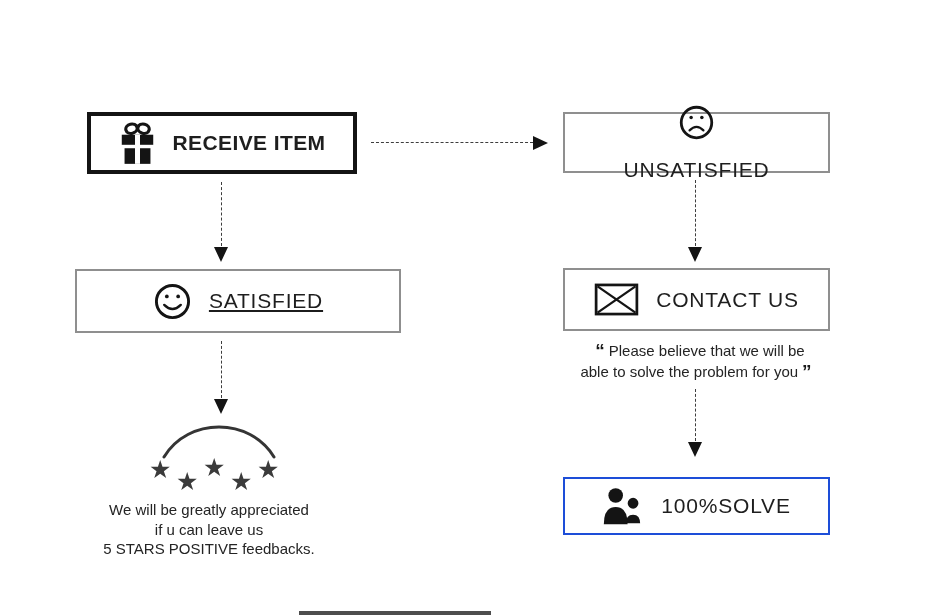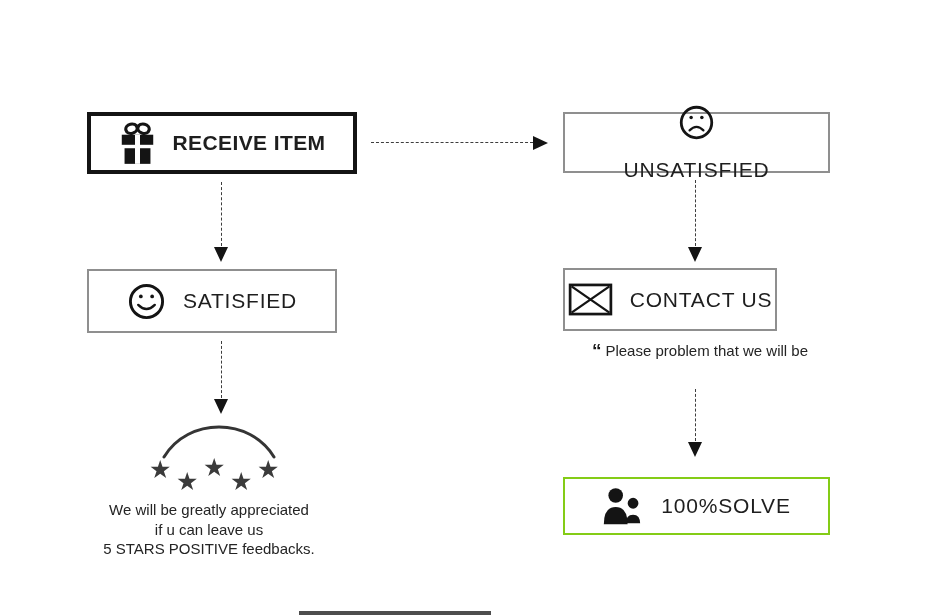--- a/index.html
+++ b/index.html
@@ -9,23 +9,23 @@
   }
   
   .node{
     position:absolute;box-sizing:border-box;background:#ffffff;
     display:flex;align-items:center;justify-content:center;gap:17px;
   }
   .node .label{font-size:21px;letter-spacing:0.8px;color:#1e1e1e;white-space:nowrap;}
   .node-receive{left:87px;top:112px;width:270px;height:62px;border:4px solid #141414;}
   .node-receive .label{font-weight:bold;letter-spacing:0.4px;}
   .node-unsatisfied{left:563px;top:112px;width:267px;height:61px;border:2px solid #8f8f8f;flex-direction:column;}
-  .node-satisfied{left:87px;top:269px;width:250px;height:64px;border:2px solid #8f8f8f;}
-  .node-contact{left:563px;top:268px;width:214px;height:63px;border:2px solid #8f8f8f;}
-  .node-solve{left:563px;top:477px;width:267px;height:58px;border:2px solid #84cc16;}
+  .node-satisfied{left:75px;top:269px;width:326px;height:64px;border:2px solid #8f8f8f;text-decoration:underline;}
+  .node-contact{left:563px;top:268px;width:267px;height:63px;border:2px solid #8f8f8f;}
+  .node-solve{left:563px;top:477px;width:267px;height:58px;border:2px solid #1d4ed8;}
   .icon{display:inline-flex;align-items:center;justify-content:center;}
   .icon svg{display:block;}
   
   .dash-h{position:absolute;height:0;border-top:1.5px dashed #3d3d3d;}
   .dash-v{position:absolute;width:0;border-left:1.5px dashed #3d3d3d;}
   .head-right{position:absolute;width:0;height:0;
     border-top:7px solid transparent;border-bottom:7px solid transparent;border-left:15px solid #141414;}
   .head-down{position:absolute;width:0;height:0;
     border-left:7px solid transparent;border-right:7px solid transparent;border-top:15px solid #141414;}
   .edge-h1{left:371px;top:142px;width:162px;}
@@ -132,21 +132,22 @@
   <div class="dash-v edge-v2"></div>
   <div class="head-down hd-v2"></div>
 
   <div class="dash-v edge-v3"></div>
   <div class="head-down hd-v3"></div>
 
   <div class="dash-v edge-v4"></div>
   <div class="head-down hd-v4"></div>
 
   <div class="quote">
-    <div><span class="qmark">“</span><span>Please problem that we will be</span></div>
+    <div><span class="qmark">“</span><span>Please believe that we will be</span></div>
+    <div><span>able to solve the problem for you</span><span class="qmark">”</span></div>
   </div>
 
   <svg class="arc" viewBox="0 0 118 38">
     <path d="M4,34 C28,-6 90,-6 114,34" fill="none" stroke="#353535" stroke-width="3" stroke-linecap="round"></path>
   </svg>
 
   <div class="stars">
     <span class="star">★</span>
     <span class="star">★</span>
     <span class="star">★</span>

